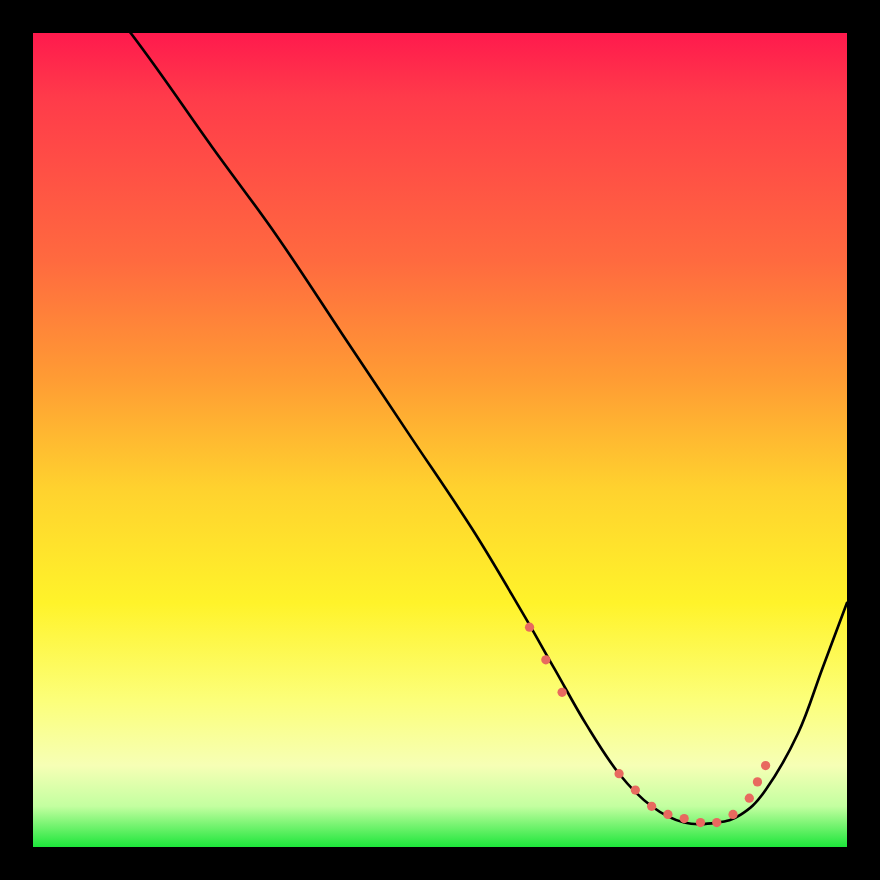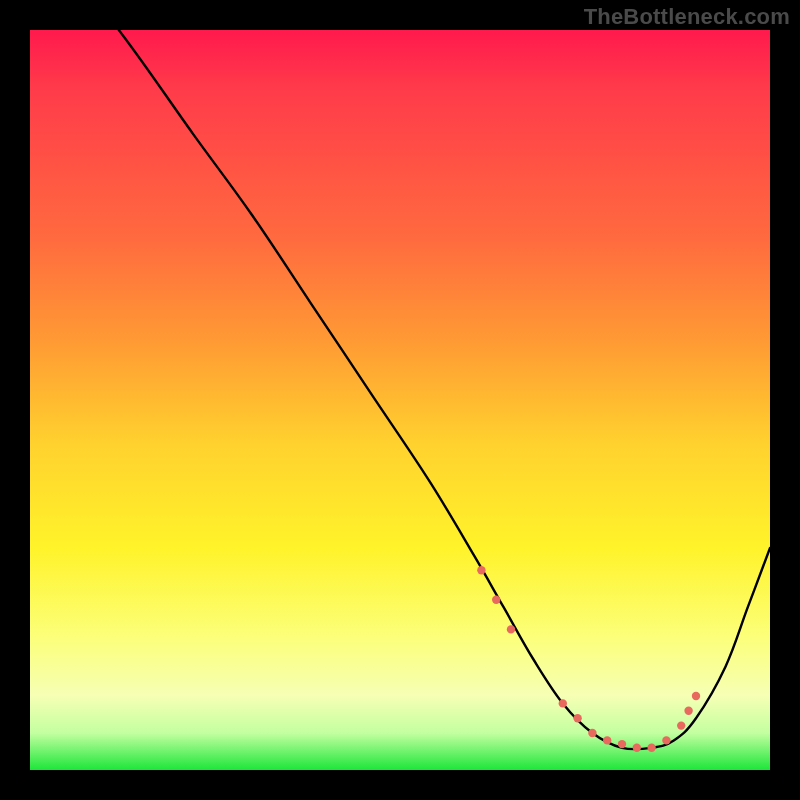--- a/index.html
+++ b/index.html
@@ -53,21 +53,20 @@
     font-size: 22px;
     font-weight: 600;
     letter-spacing: 0.2px;
     user-select: none;
   }
 </style>
 </head>
 <body>
 
 <div class="stage">
-  <div class="watermark">TheBottleneck.com</div>
 
   <div class="plot">
     <svg class="curve" viewBox="0 0 740 740" preserveAspectRatio="none">
       <path id="curve-path" fill="none" stroke-width="2.4" stroke-linecap="round" stroke-linejoin="round" d="M 0.0 -111.0 C 16.0 -91.0, 59.5 -38.6, 88.8 0.0 C 118.1 38.6, 138.8 70.3, 162.8 103.6 C 186.8 136.9, 200.7 154.4, 222.0 185.0 C 243.3 215.6, 259.9 241.8, 281.2 273.8 C 302.5 305.8, 319.1 330.6, 340.4 362.6 C 361.7 394.6, 381.0 422.1, 399.6 451.4 C 418.2 480.7, 430.7 502.8, 444.0 525.4 C 457.3 548.0, 462.9 558.6, 473.6 577.2 C 484.3 595.8, 492.5 611.7, 503.2 629.0 C 513.9 646.3, 522.1 660.1, 532.8 673.4 C 543.5 686.7, 551.7 695.0, 562.4 703.0 C 573.1 711.0, 581.3 715.1, 592.0 717.8 C 602.7 720.5, 612.3 719.1, 621.6 717.8 C 630.9 716.5, 635.8 715.7, 643.8 710.4 C 651.8 705.1, 656.7 701.5, 666.0 688.2 C 675.3 674.9, 686.3 656.4, 695.6 636.4 C 704.9 616.4, 709.8 598.5, 717.8 577.2 C 725.8 555.9, 736.0 528.7, 740.0 518.0" stroke="#000000"></path>
       <g id="markers">
           <circle cx="451.4" cy="540.2" r="4.2" fill="#e86a5f"></circle>
           <circle cx="466.2" cy="569.8" r="4.2" fill="#e86a5f"></circle>
           <circle cx="481.0" cy="599.4" r="4.2" fill="#e86a5f"></circle>
           <circle cx="532.8" cy="673.4" r="4.2" fill="#e86a5f"></circle>
           <circle cx="547.6" cy="688.2" r="4.2" fill="#e86a5f"></circle>

